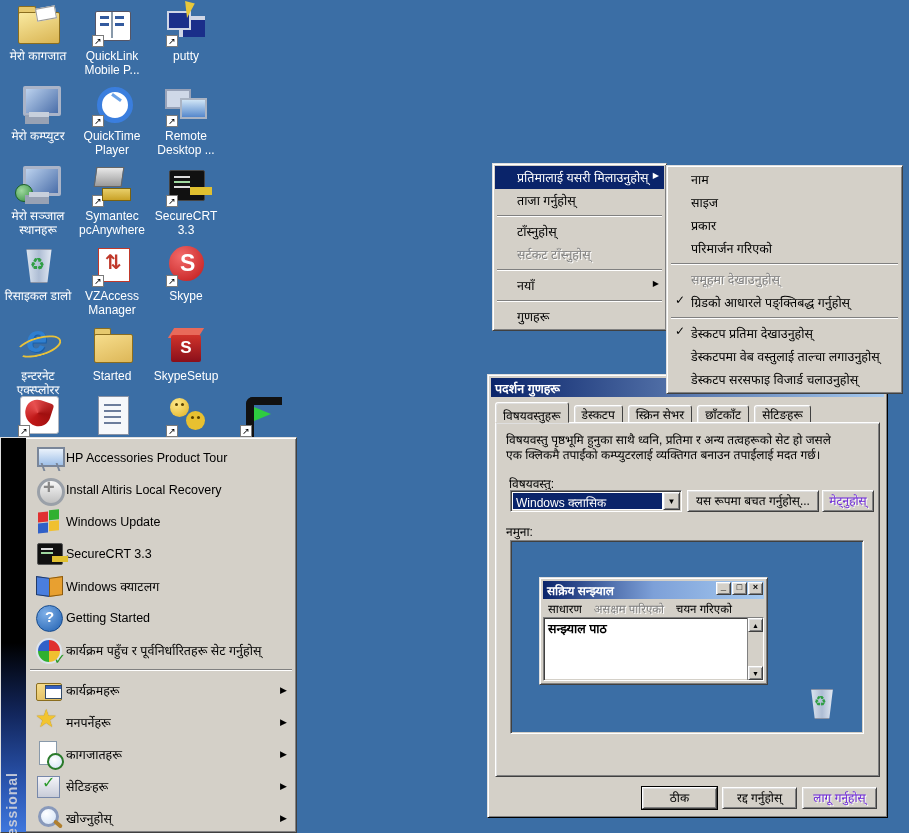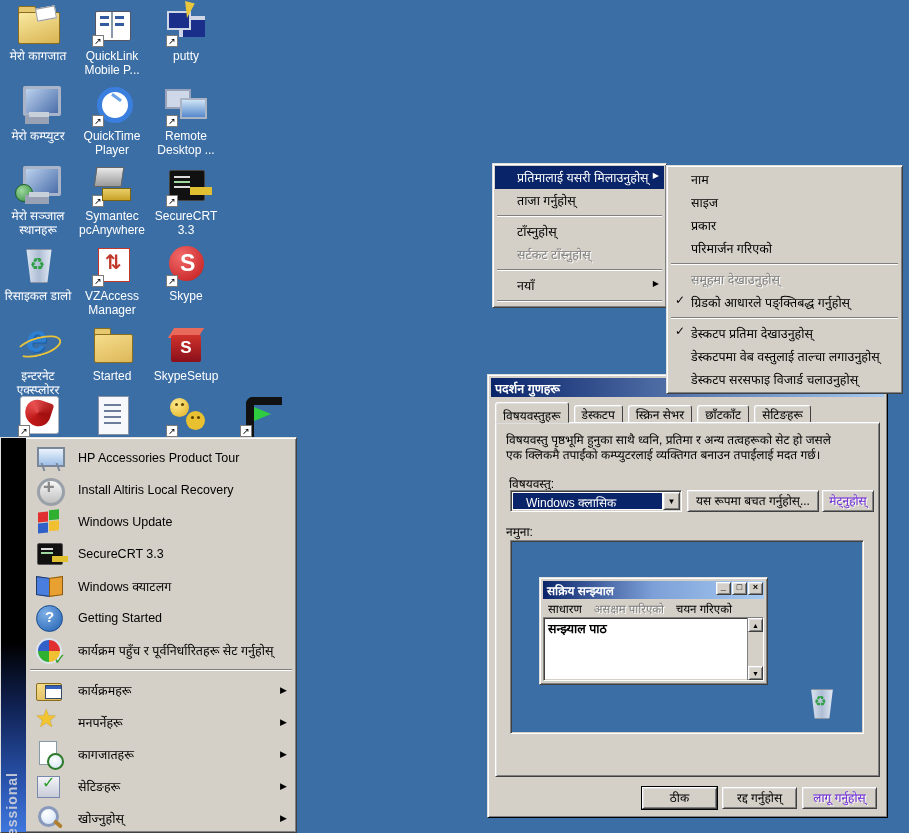--- a/index.html
+++ b/index.html
@@ -153,21 +153,21 @@
   .tab.active { height:21px; position:relative; z-index:2; padding-top:4px; }
   .dlg-page { position:absolute; left:7px; top:47px; right:7px; bottom:40px; background:#d4d0c8;
               border:1px solid; border-color:#fff #404040 #404040 #fff;
               box-shadow:inset 1px 1px 0 #dfdfdf, inset -1px -1px 0 #808080; }
   .desc { position:absolute; left:10px; top:10px; right:8px; font-size:12px; line-height:1.25; }
   .lbl { font-size:12px; }
   .combo { position:absolute; left:14px; top:67px; width:172px; height:22px; background:#fff;
            border:1px solid; border-color:#808080 #fff #fff #808080;
            box-shadow:inset 1px 1px 0 #404040, inset -1px -1px 0 #d4d0c8; display:flex; }
   .combo-sel { flex:1; margin:2px 0 2px 2px; background:#0a246a; color:#fff; font-size:12px;
-               padding:1px 13px; white-space:nowrap; overflow:hidden; }
+               padding:1px 3px; white-space:nowrap; overflow:hidden; }
   .combo-btn { width:17px; margin:1px; font-size:8px; line-height:18px; }
   .preview { position:absolute; left:14px; top:117px; width:354px; height:194px; background:#3b6ea5;text-decoration:underline; }
   .sample-win { position:absolute; left:28px; top:36px; width:229px; height:108px; background:#d4d0c8;
                 border:1px solid; border-color:#dfdfdf #404040 #404040 #dfdfdf;
                 box-shadow:inset 1px 1px 0 #fff, inset -1px -1px 0 #808080; }
   .sw-title { position:absolute; left:3px; top:3px; right:3px; height:18px;
               background:linear-gradient(90deg,#0a246a,#7da0d8,#a6caf0); color:#fff; font-weight:bold;
               font-size:12px; padding:1px 4px; }
   .sw-btns { position:absolute; right:1px; top:1px; display:flex; gap:1px; }
   .sw-btn { width:15px; height:13px; font-size:9px; line-height:11px; font-weight:bold;
@@ -189,21 +189,21 @@
 
   
   .startmenu { position:absolute; left:0; top:437px; width:297px; height:396px; z-index:10;
                background:#d4d0c8; border:1px solid; border-color:#dfdfdf #404040 #404040 #dfdfdf;
                box-shadow:inset 1px 1px 0 #fff, inset -1px -1px 0 #808080; display:flex; }
   .sm-band { width:25px; position:relative;
              background:linear-gradient(to top,#3f77dd 0%,#2a55b0 12%,#12265c 30%,#000 48%,#000 100%); }
   .sm-band-text { position:absolute; bottom:-4px; left:3px; color:#c2c8d8; font-size:14px; font-weight:bold;
                   writing-mode:vertical-rl; transform:rotate(180deg); letter-spacing:1px; }
   .sm-items { flex:1; padding:4px 2px; }
-  .sm-item { height:32px; display:flex; align-items:center; gap:14px; padding:0 6px; position:relative;
+  .sm-item { height:32px; display:flex; align-items:center; gap:2px; padding:0 6px; position:relative;
              font-size:12.5px; color:#000; white-space:nowrap; }
   .sm-item .sub-arrow { position:absolute; right:7px; font-size:9px; }
   .smi { width:30px; height:30px; position:relative; flex:none; }
 
   .smi-projector::before { content:""; position:absolute; left:3px; top:4px; width:24px; height:16px;
       background:linear-gradient(#eaf2fb,#9fc0e8); border:2px solid #7a8699; }
   .smi-projector::after { content:""; position:absolute; left:8px; top:20px; width:13px; height:8px;
       border-left:2px solid #7a8699; border-right:2px solid #7a8699; transform:skewX(20deg); }
   .smi-plus::before { content:""; position:absolute; left:3px; top:3px; width:22px; height:22px;
       border:3px solid #9aa0a8; border-radius:50%; background:linear-gradient(#f8f8f8,#c0c0c0); }
@@ -366,20 +366,23 @@
   </div>
   <div class="cmenu-item dis">
     <span>सर्टकट टाँस्नुहोस्</span>
   </div>
   <div class="menu-sep"></div>
   <div class="cmenu-item">
     <span>नयाँ</span>
     <span class="sub-arrow">▶</span>
   </div>
   <div class="menu-sep"></div>
+  <div class="cmenu-item">
+    <span>गुणहरू</span>
+  </div>
 </div>
 
 <div class="cmenu panel3d" style="left:666px;top:165px;width:237px">
   <div class="cmenu-item"><span>नाम</span></div>
   <div class="cmenu-item"><span>साइज</span></div>
   <div class="cmenu-item"><span>प्रकार</span></div>
   <div class="cmenu-item"><span>परिमार्जन गरिएको</span></div>
   <div class="menu-sep"></div>
   <div class="cmenu-item dis"><span>समूहमा देखाउनुहोस्</span></div>
   <div class="cmenu-item">

